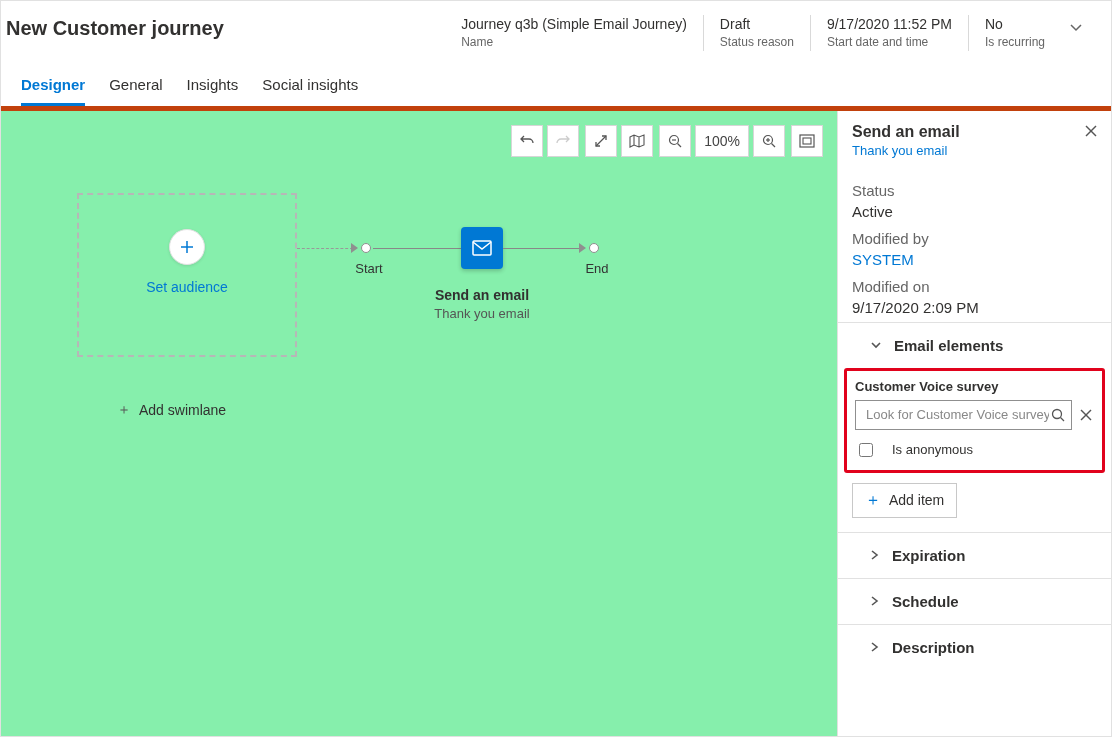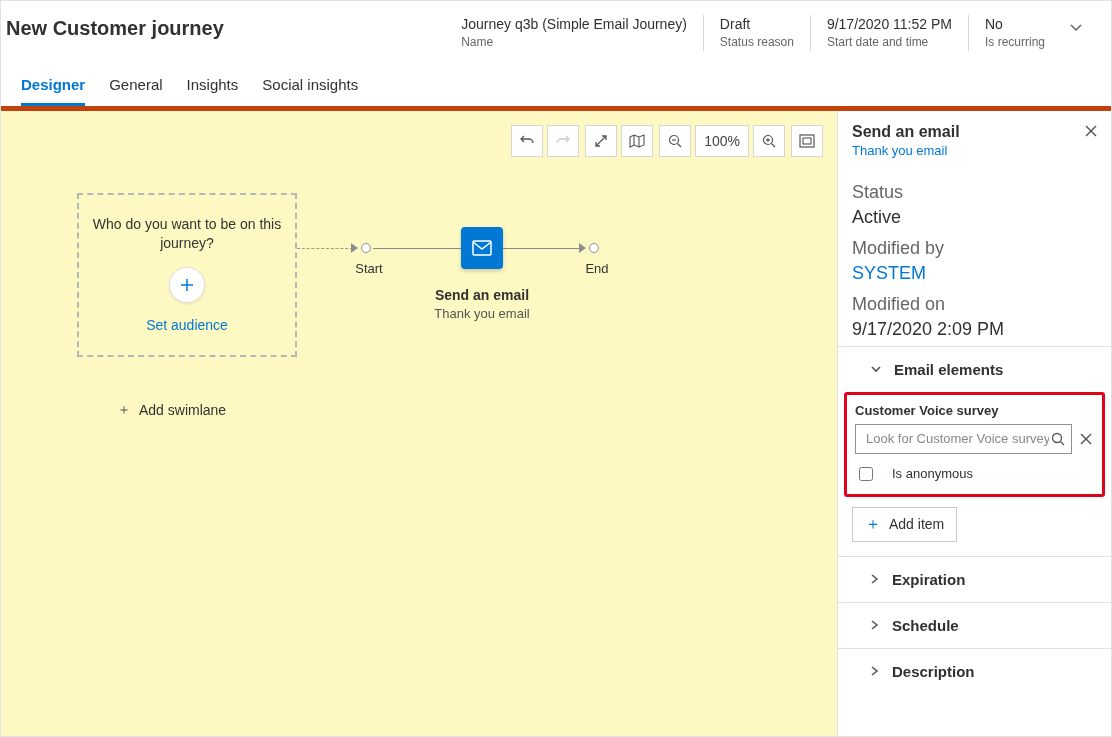--- a/index.html
+++ b/index.html
@@ -13,21 +13,21 @@
   .header-block.first { border-left:none; }
   .header-value { font-size:14px; color:#323130; }
   .header-label { font-size:12px; color:#666; margin-top:2px; }
   .header-chevron { padding:6px 8px 0 8px; }
   
   .tabs { display:flex; gap:24px; padding:8px 20px 0 20px; border-bottom:5px solid #c2410c; }
   .tab { padding:8px 0 10px 0; font-size:15px; cursor:pointer; border-bottom:3px solid transparent; }
   .tab.active { color:#0078d4; border-bottom-color:#0078d4; font-weight:600; }
   
   .main { flex:1 1 auto; display:flex; overflow:hidden; }
-  .canvas-pane { flex:1 1 auto; background:#fef9c3; position:relative; border-right:1px solid #e1e1e1; }
+  .canvas-pane { flex:1 1 auto; background:#86efac; position:relative; border-right:1px solid #e1e1e1; }
   .toolbar { position:absolute; right:14px; top:14px; display:flex; gap:6px; }
   .tb-group { display:flex; gap:4px; }
   .tb-btn { width:32px; height:32px; background:#fff; border:1px solid #d6d6d6; display:flex; align-items:center; justify-content:center; cursor:pointer; font-size:14px; color:#444; }
   .tb-btn.wide { width:auto; padding:0 8px; gap:2px; }
   .tb-btn.disabled { color:#bbb; }
   
   .canvas-inner { position:absolute; left:0; top:0; right:0; bottom:0; }
   .audience-box { position:absolute; left:76px; top:82px; width:220px; height:164px; border:2px dashed #b7b7b7; display:flex; flex-direction:column; align-items:center; justify-content:flex-start; padding-top:20px; }
   .aud-q { font-size:14px; text-align:center; color:#333; line-height:1.35; padding:0 10px; }
   .aud-plus { width:36px; height:36px; border-radius:50%; background:#fff; border:1px solid #e1e1e1; box-shadow:0 1px 3px rgba(0,0,0,0.1); display:flex; align-items:center; justify-content:center; margin-top:14px; color:#0078d4; font-size:20px; cursor:pointer; }
@@ -42,21 +42,21 @@
   .tile-sub { position:absolute; font-size:13px; color:#555; text-align:center; width:140px; }
   .add-swimlane { position:absolute; left:116px; top:290px; display:flex; align-items:center; gap:8px; color:#323130; cursor:pointer; font-size:14px; }
   .add-swimlane .plus { color:#555; }
   
   .sidepanel { width:273px; display:flex; flex-direction:column; background:#fff; overflow-y:auto; }
   .sp-header { padding:12px 14px 4px 14px; display:flex; }
   .sp-header-txt { flex:1; }
   .sp-title { font-size:16px; font-weight:600; }
   .sp-link { color:#0078d4; font-size:13px; margin-top:2px; cursor:pointer; }
   .sp-close { cursor:pointer; color:#555; font-size:16px; padding-top:2px; }
-  .sp-meta { padding:10px 14px 6px 14px; font-size:18px; }
+  .sp-meta { padding:10px 14px 6px 14px; font-size:15px; }
   .sp-meta-label { color:#666; margin-top:10px; }
   .sp-meta-val { color:#323130; margin-top:4px; }
   .sp-meta-val.link { color:#0078d4; cursor:pointer; }
   .sp-section { border-top:1px solid #e1e1e1; }
   .sp-section-hd { padding:14px 32px; display:flex; align-items:center; gap:12px; cursor:pointer; font-size:15px; font-weight:600; }
   .highlight-box { border:3px solid #e1021c; border-radius:3px; margin:0 6px 10px 6px; padding:8px 8px 10px 8px; }
   .field-label { font-size:13px; font-weight:700; margin-bottom:6px; }
   .search-wrap { display:flex; align-items:center; gap:6px; }
   .search-box { flex:1; display:flex; align-items:center; border:1px solid #8f8f8f; height:30px; padding:0 6px 0 8px; background:#fff; }
   .search-box input { flex:1; border:none; outline:none; font-size:13px; color:#333; background:transparent; min-width:0; }
@@ -164,21 +164,20 @@
                 <rect x="1" y="1" width="14" height="12" fill="none" stroke="#555" stroke-width="1.2"></rect>
                 <rect x="4" y="4" width="8" height="6" fill="none" stroke="#555" stroke-width="1.1"></rect>
               </svg>
           </div>
         </div>
       </div>
 
       <div class="canvas-inner">
 
         <div class="audience-box">
-          <div class="aud-q">Who do you want to be on this journey?</div>
           <div class="aud-plus">
             <svg width="16" height="16" viewBox="0 0 16 16">
                 <line x1="8" y1="2" x2="8" y2="14" stroke="#0078d4" stroke-width="1.5"></line>
                 <line x1="2" y1="8" x2="14" y2="8" stroke="#0078d4" stroke-width="1.5"></line>
               </svg>
           </div>
           <div class="aud-link">Set audience</div>
         </div>
 
         <div class="conn dashed" style="left:296px; top:137px; width:56px;"></div>

